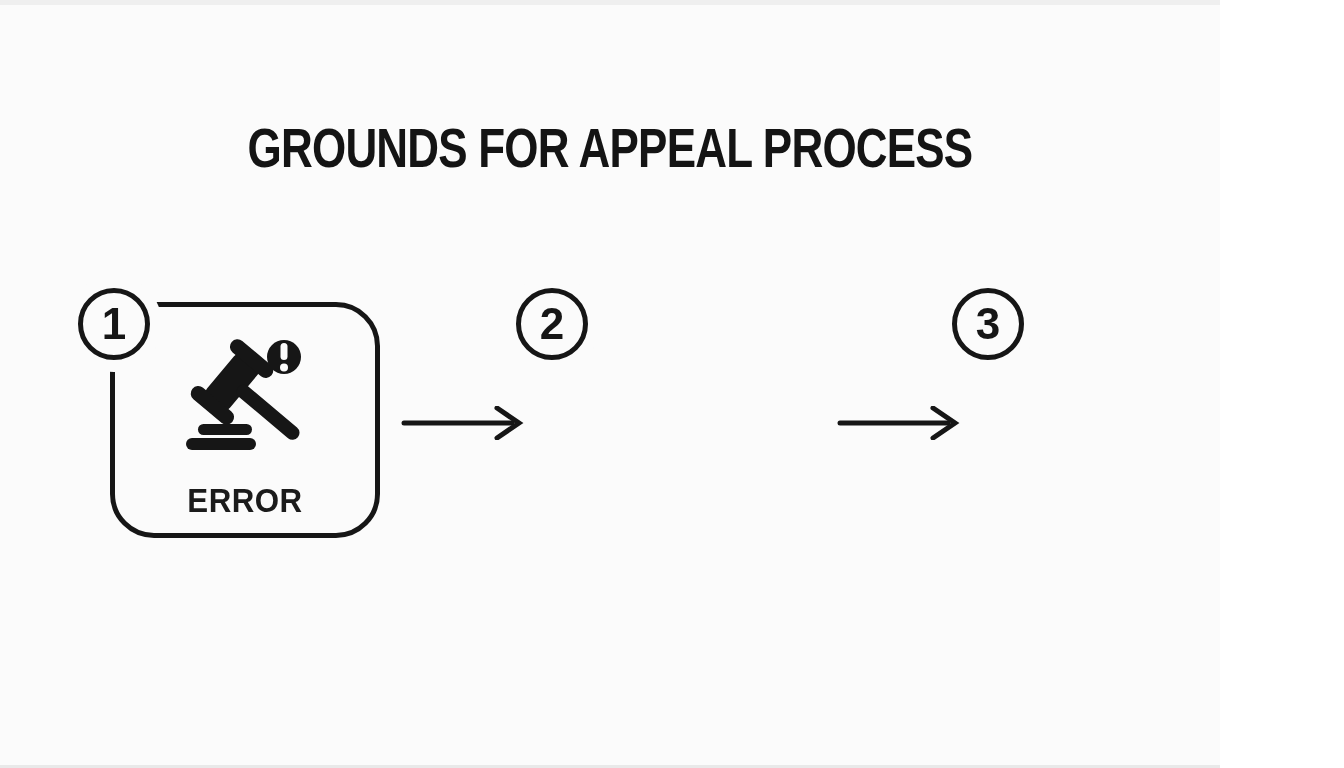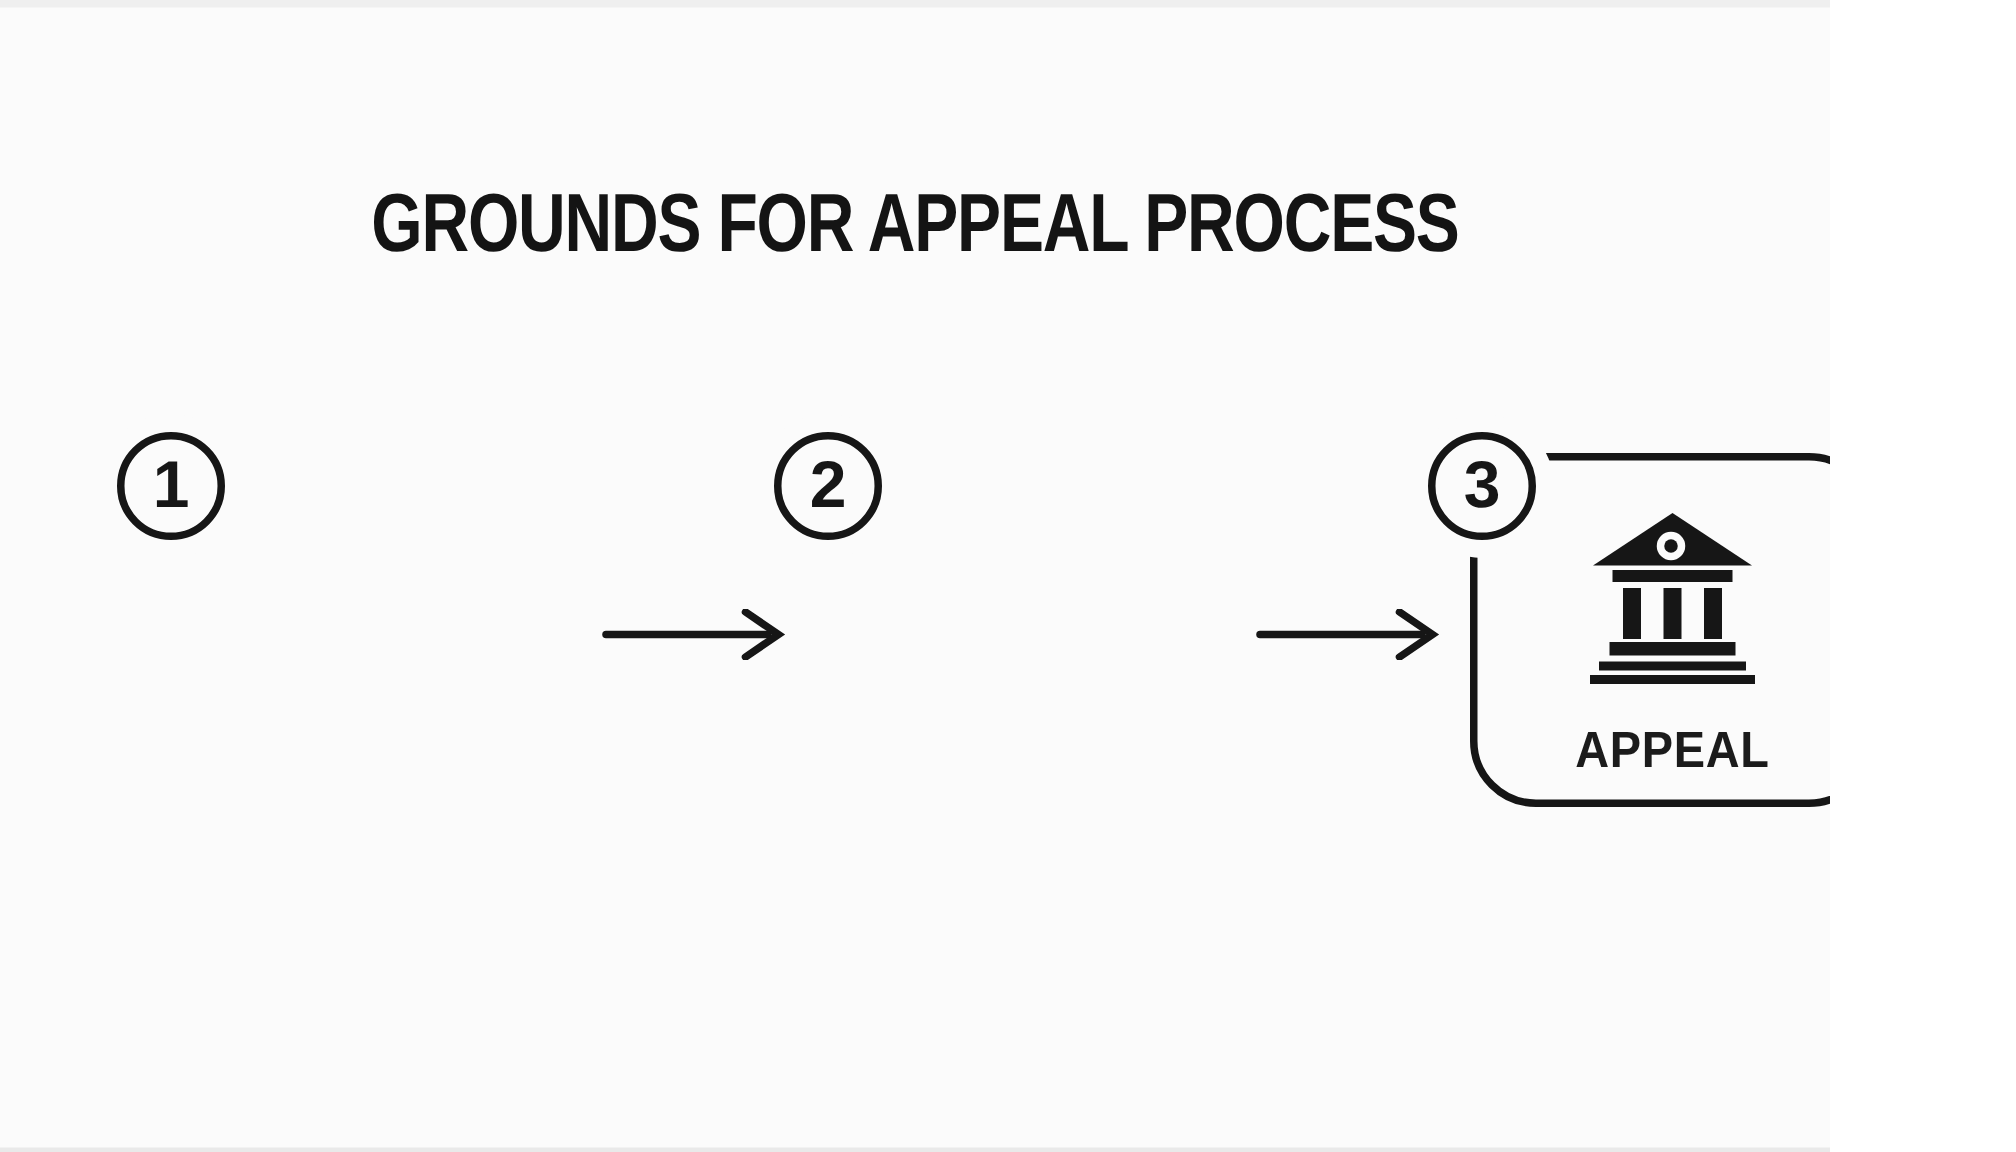--- a/index.html
+++ b/index.html
@@ -58,51 +58,52 @@
 </style>
 </head>
 <body>
 
 <div class="canvas">
   <div class="edge-top"></div>
   <div class="edge-bottom"></div>
 
   <div class="title">GROUNDS FOR APPEAL PROCESS</div>
 
+  <div class="step-card card-1">
+    <svg class="step-icon icon-gavel" width="150" height="130" viewBox="0 0 150 130">
+      <g fill="#161616">
+        <g transform="rotate(40 62 52)">
+          <rect x="47" y="24" width="30" height="56" rx="7"></rect>
+          <rect x="36" y="14" width="52" height="15" rx="7.5"></rect>
+          <rect x="36" y="75" width="52" height="15" rx="7.5"></rect>
+          <rect x="70" y="45" width="78" height="14" rx="7"></rect>
+        </g>
+        <rect x="28" y="94" width="54" height="11" rx="5.5"></rect>
+        <rect x="16" y="108" width="70" height="12" rx="6"></rect>
+        <circle cx="114" cy="27" r="17"></circle>
+      </g>
+      <rect x="110.5" y="13" width="7" height="17" rx="3.5" fill="#fbfbfb"></rect>
+      <circle cx="114" cy="37.5" r="4" fill="#fbfbfb"></circle>
+    </svg>
+    <div class="step-label">ERROR</div>
+  </div>
   <div class="step-badge badge-1">
     <span>1</span>
   </div>
 
   <svg class="flow-arrow arrow-1" viewBox="0 0 124 34">
     <line x1="4" y1="17" x2="112" y2="17" stroke="#161616" stroke-width="5" stroke-linecap="round"></line>
     <polyline points="97,2 119,17 97,32" fill="none" stroke="#161616" stroke-width="5" stroke-linecap="round" stroke-linejoin="miter"></polyline>
   </svg>
 
   <div class="step-badge badge-2">
     <span>2</span>
   </div>
 
   <svg class="flow-arrow arrow-2" viewBox="0 0 124 34">
     <line x1="4" y1="17" x2="112" y2="17" stroke="#161616" stroke-width="5" stroke-linecap="round"></line>
     <polyline points="97,2 119,17 97,32" fill="none" stroke="#161616" stroke-width="5" stroke-linecap="round" stroke-linejoin="miter"></polyline>
   </svg>
 
-  <div class="step-card card-3">
-    <svg class="step-icon icon-court" width="130" height="120" viewBox="0 0 130 120">
-      <g fill="#161616">
-        <path d="M65 2 L118 37 L12 37 Z"></path>
-        <rect x="25" y="40" width="80" height="8"></rect>
-        <rect x="32" y="52" width="12" height="34"></rect>
-        <rect x="59" y="52" width="12" height="34"></rect>
-        <rect x="86" y="52" width="12" height="34"></rect>
-        <rect x="23" y="88" width="84" height="9"></rect>
-        <rect x="16" y="101" width="98" height="6"></rect>
-        <rect x="10" y="110" width="110" height="6"></rect>
-      </g>
-      <circle cx="64" cy="24" r="9.5" fill="#fbfbfb"></circle>
-      <circle cx="64" cy="24" r="4.5" fill="#161616"></circle>
-    </svg>
-    <div class="step-label">APPEAL</div>
-  </div>
   <div class="step-badge badge-3">
     <span>3</span>
   </div>
 </div>
 
 </body></html>

